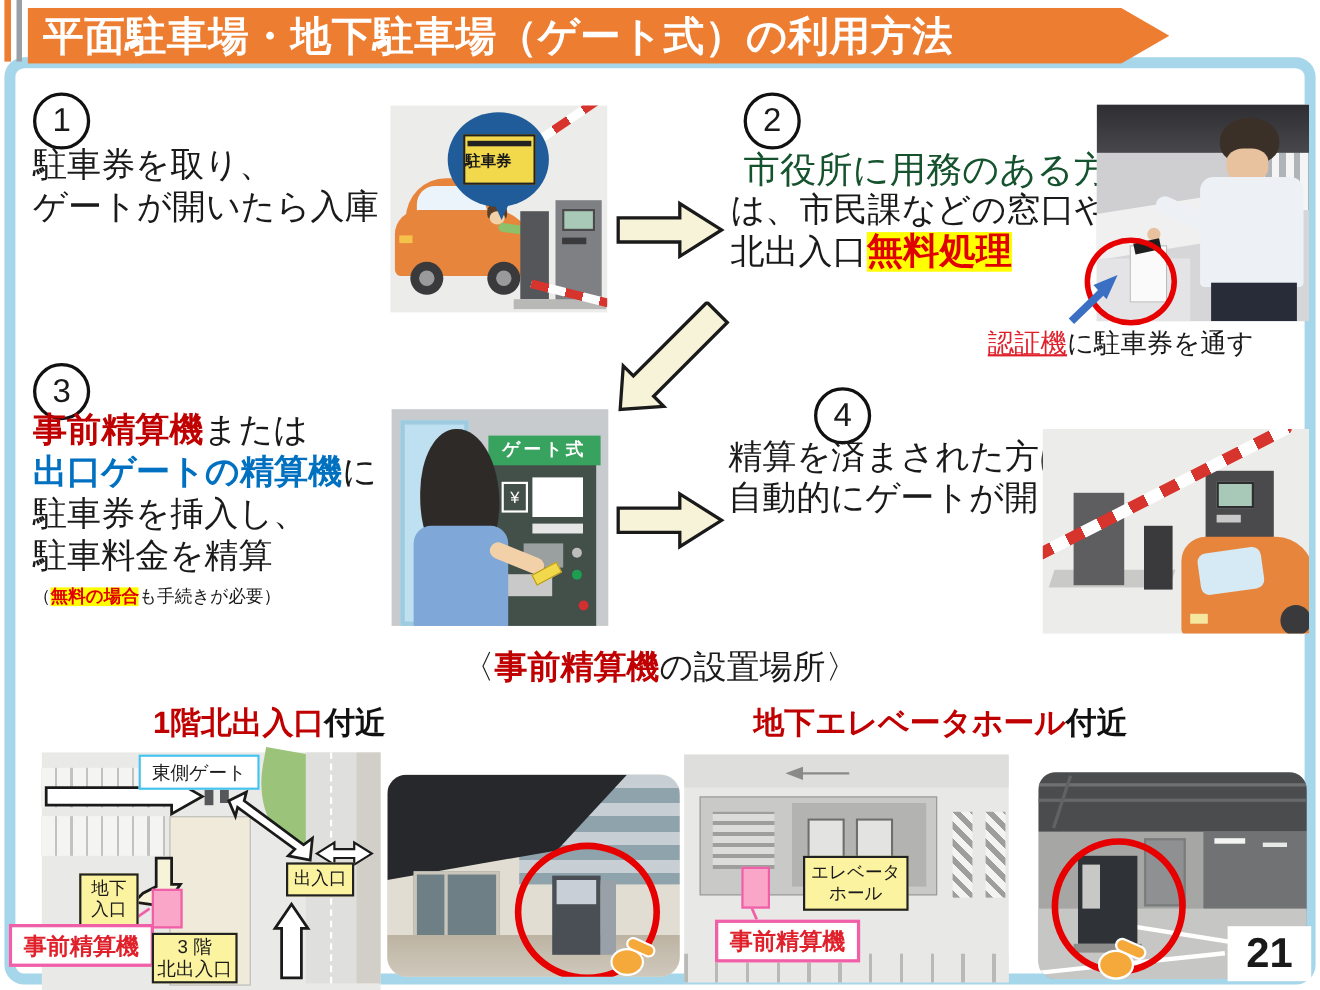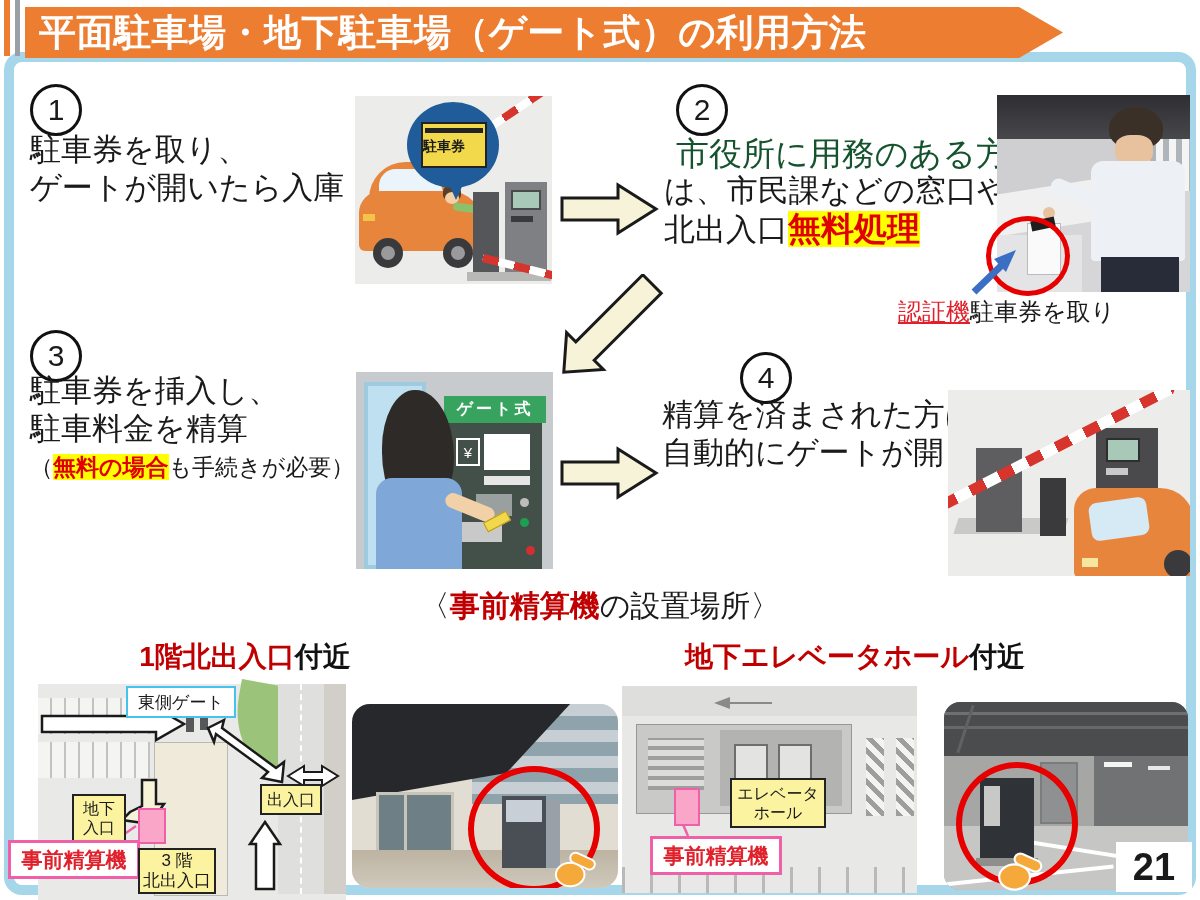--- a/index.html
+++ b/index.html
@@ -25,21 +25,21 @@
 
   .stepnum{
     width:46px;height:46px;border:3px solid #111;border-radius:50%;
     font-size:30px;display:flex;align-items:center;justify-content:center;background:#fff;
   }
   .steptext{font-size:31px;line-height:38px;}
   .green{color:#14532d;font-weight:normal;}
   .redb{color:#C00000;font-weight:bold;}
   .blueb{color:#0070C0;font-weight:bold;}
   .hl{background:#FFFF00;color:#E00000;font-weight:bold;}
-  .small-paren{font-size:23px;}
+  .small-paren{font-size:16px;}
 
   
   .illus{background:#ECECEA;overflow:hidden;}
   .photo{overflow:hidden;}
   .red-circle{border:5px solid #E60000;border-radius:50%;background:transparent;}
 
   .stripebar{background:repeating-linear-gradient(90deg,#D8342E 0 16px,#fff 16px 32px);}
 
   
   .ybox{background:#FBF3A0;border:2px solid #222;font-size:16px;line-height:19px;
@@ -131,29 +131,31 @@
 
   <div class="abs" style="left:30px;top:128px;width:32px;height:50px;background:#FAFAFA;border:1px solid #BBB;"></div>
   <div class="abs" style="left:34px;top:124px;width:24px;height:10px;background:#1e1e1e;transform:rotate(-12deg);"></div>
 </div>
 <div class="abs red-circle" style="left:986px;top:216px;width:74px;height:70px;"></div>
 <svg class="abs" style="left:968px;top:248px;" width="52" height="48" viewBox="0 0 52 48">
   <line x1="6" y1="44" x2="34" y2="17" stroke="#3B6FC4" stroke-width="7"></line>
   <polygon points="48,2 26,11 38,24" fill="#3B6FC4"></polygon>
 </svg>
 <div class="abs caption" style="left:898px;top:296px;">
-  <span class="cap-red">認証機</span><span>駐車券を取り</span>
+  <span class="cap-red">認証機</span><span>に駐車券を通す</span>
 </div>
 
 <svg class="abs" style="left:552px;top:274px;" width="120" height="110" viewBox="0 0 120 110">
   <polygon points="90.8,0.8 23.8,67.8 14.6,58.6 11.8,98.2 51.4,95.4 42.2,86.2 109.2,19.2" fill="#F7F3D9" stroke="#1a1a1a" stroke-width="3"></polygon>
 </svg>
 
 <div class="abs stepnum" style="left:30px;top:330px;">3</div>
 <div class="abs steptext nowrap" style="left:30px;top:372px;">
+  <div><span class="redb">事前精算機</span><span>または</span></div>
+  <div><span class="blueb">出口ゲートの精算機</span><span>に</span></div>
   <div>駐車券を挿入し、</div>
   <div>駐車料金を精算</div>
   <div class="small-paren"><span>（</span><span class="hl">無料の場合</span><span>も手続きが必要）</span></div>
 </div>
 
 <div class="abs illus" style="left:356px;top:372px;width:197px;height:197px;background:#C7CBCE;">
   <div class="abs" style="left:8px;top:10px;width:62px;height:187px;background:#BFE0F0;border:4px solid #9FCBE0;box-sizing:border-box;"></div>
 
   <div class="abs" style="left:92px;top:50px;width:94px;height:147px;background:#434F49;"></div>
   <div class="abs nowrap" style="left:88px;top:24px;width:102px;height:27px;background:#37A35F;color:#fff;font-size:16px;font-weight:bold;letter-spacing:3px;display:flex;align-items:center;justify-content:center;">ゲート式</div>

